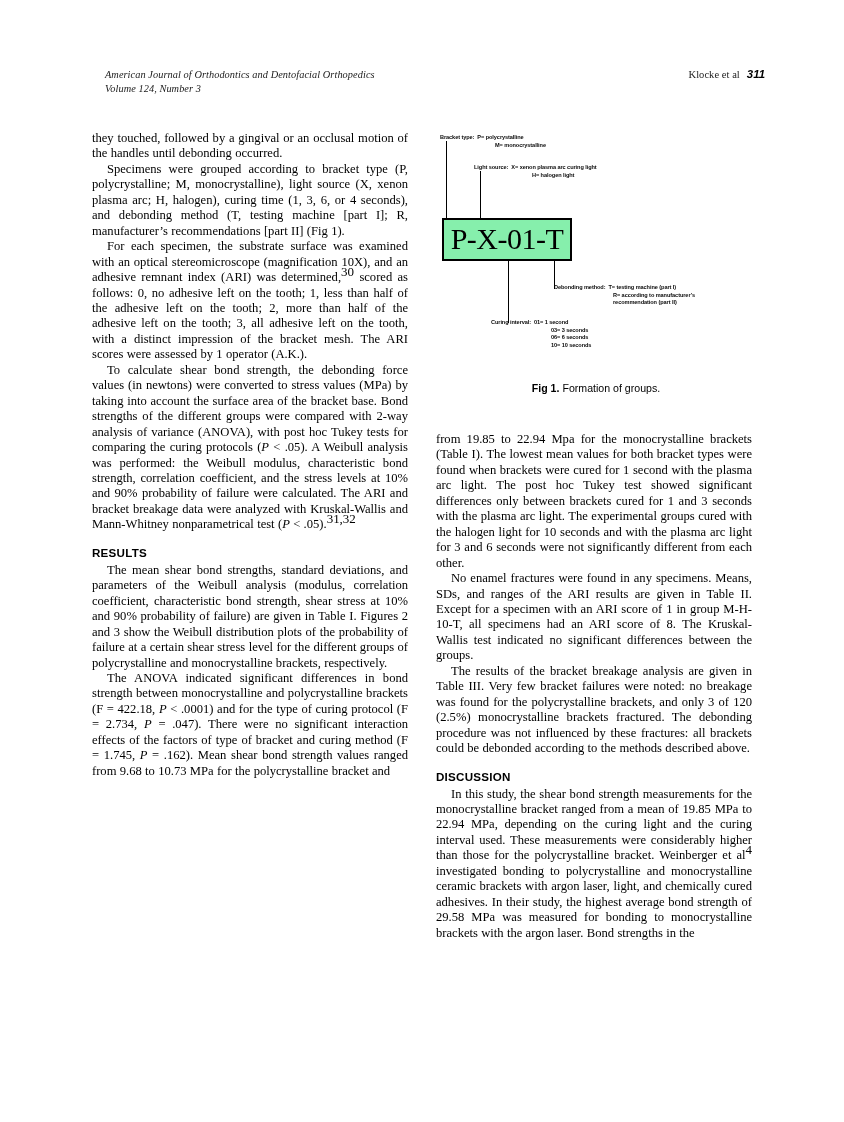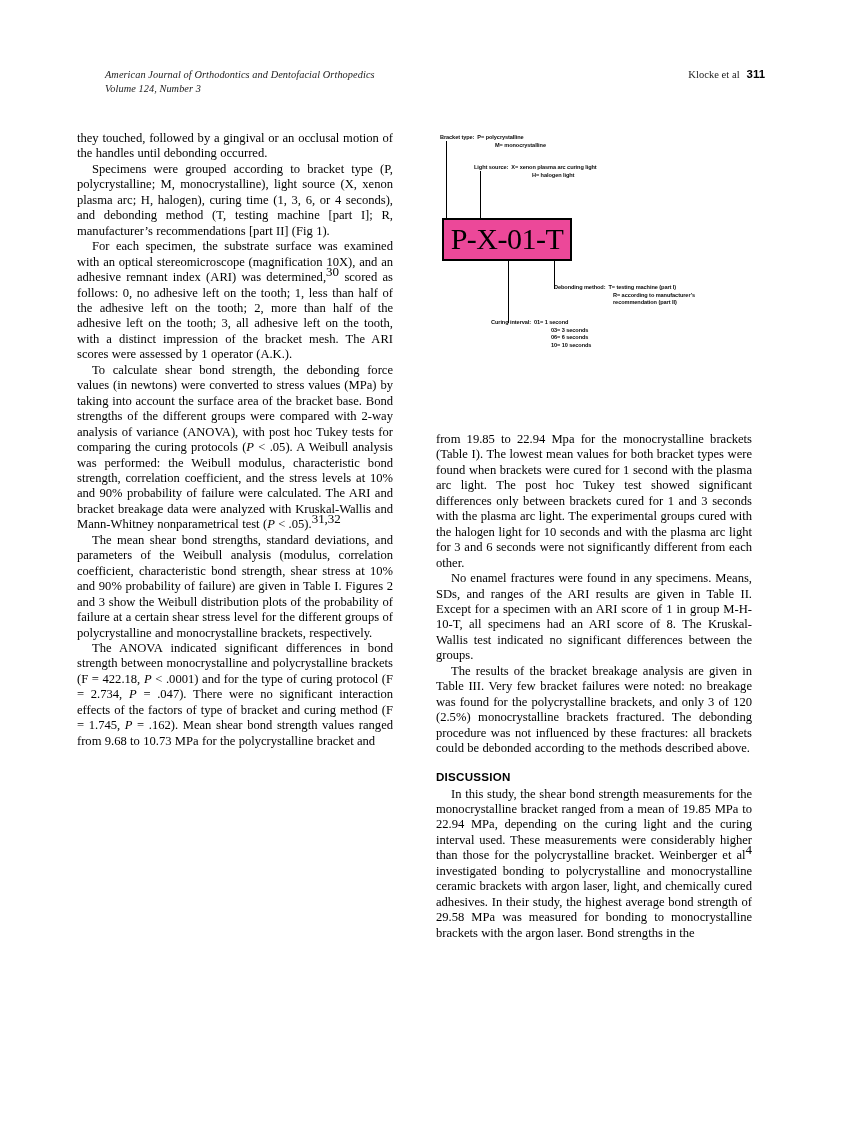--- a/index.html
+++ b/index.html
@@ -54,29 +54,30 @@
   .rh-authors {
     color: #1a1a1a;
     letter-spacing: 0.05px;
   }
   .rh-pageno {
     font-weight: bold;
     font-family: "Liberation Sans", sans-serif;
     font-size: 11.4px;
     margin-left: 7px;
     color: #000;
+    font-style: italic;
   }
 
   
   .col {
     position: absolute;
     top: 131px;
     width: 316px;
   }
-  .col-left  { left: 77px; }
+  .col-left  { left: 92px; }
   .col-right { left: 436px; }
 
   .col p {
     margin: 0;
     font-size: 12.6px;
     line-height: 15.45px;
     text-align: justify;
     text-justify: inter-word;
     -webkit-hyphens: none;
     hyphens: none;
@@ -141,21 +142,21 @@
   .lbl-curing .sub       { margin-left: 60px; }
 
   
   .code-box {
     position: absolute;
     left: 6px;
     top: 87px;
     width: 130px;
     height: 43px;
     border: 2.6px solid #000;
-    background: #ec4899;
+    background: #86efac;
     box-sizing: border-box;
   }
   .code-text {
     position: absolute;
     left: 0; top: 0;
     width: 100%;
     height: 100%;
     display: flex;
     align-items: center;
     justify-content: center;
@@ -206,20 +207,21 @@
 
     <p>they touched, followed by a gingival or an occlusal motion of the handles until debonding occurred.</p>
 
     <p class="indent"><span>Specimens were grouped according to bracket type (P, polycrystalline; M, monocrystalline), light source (X, xenon plasma arc; H, halogen), curing time (1, 3, 6, or 4 seconds), and debonding method (T, testing machine [part I]; R, manufacturer’s recommendations [part II] (Fig 1).</span></p>
 
     <p class="indent"><span>For each specimen, the substrate surface was examined with an optical stereomicroscope (magnification 10X), and an adhesive remnant index (ARI) was determined,</span><sup>30</sup><span> scored as follows: 0, no adhesive left on the tooth; 1, less than half of the adhesive left on the tooth; 2, more than half of the adhesive left on the tooth; 3, all adhesive left on the tooth, with a distinct impression of the bracket mesh. The ARI scores were assessed by 1 operator (A.K.).</span></p>
 
 
     <p class="indent"><span>To calculate shear bond strength, the debonding force values (in newtons) were converted to stress values (MPa) by taking into account the surface area of the bracket base. Bond strengths of the different groups were compared with 2-way analysis of variance (ANOVA), with post hoc Tukey tests for comparing the curing protocols (</span><span class="ital">P</span><span> &lt; .05). A Weibull analysis was performed: the Weibull modulus, characteristic bond strength, correlation coefficient, and the stress levels at 10% and 90% probability of failure were calculated. The ARI and bracket breakage data were analyzed with Kruskal-Wallis and Mann-Whitney nonparametrical test (</span><span class="ital">P</span><span> &lt; .05).</span><sup>31,32</sup></p>
 
+    <h2 class="section">RESULTS</h2>
 
     <p class="indent">The mean shear bond strengths, standard deviations, and parameters of the Weibull analysis (modulus, correlation coefficient, characteristic bond strength, shear stress at 10% and 90% probability of failure) are given in Table I. Figures 2 and 3 show the Weibull distribution plots of the probability of failure at a certain shear stress level for the different groups of polycrystalline and monocrystalline brackets, respectively.</p>
 
     <p class="indent"><span>The ANOVA indicated significant differences in bond strength between monocrystalline and polycrystalline brackets (F = 422.18, </span><span class="ital">P</span><span> &lt; .0001) and for the type of curing protocol (F = 2.734, </span><span class="ital">P</span><span> = .047). There were no significant interaction effects of the factors of type of bracket and curing method (F = 1.745, </span><span class="ital">P</span><span> = .162). Mean shear bond strength values ranged from 9.68 to 10.73 MPa for the polycrystalline bracket and</span></p>
 
   </div>
 
   <div class="figure">
     <div class="fig-canvas">
 
@@ -257,20 +259,23 @@
       <div class="leader v" style="left:72px; top:130px; height:62px;"></div>
 
       <div class="leader v" style="left:118px; top:130px; height:28px;"></div>
 
       <div class="code-box">
         <div class="code-text">P-X-01-T</div>
       </div>
 
     </div>
 
+    <div class="fig-caption">
+      <span class="figno">Fig 1.</span><span>Formation of groups.</span>
+    </div>
   </div>
 
   <div class="col col-right" style="top:432px;">
 
     <p>from 19.85 to 22.94 Mpa for the monocrystalline brackets (Table I). The lowest mean values for both bracket types were found when brackets were cured for 1 second with the plasma arc light. The post hoc Tukey test showed significant differences only between brackets cured for 1 and 3 seconds with the plasma arc light. The experimental groups cured with the halogen light for 10 seconds and with the plasma arc light for 3 and 6 seconds were not significantly different from each other.</p>
 
     <p class="indent">No enamel fractures were found in any specimens. Means, SDs, and ranges of the ARI results are given in Table II. Except for a specimen with an ARI score of 1 in group M-H-10-T, all specimens had an ARI score of 8. The Kruskal-Wallis test indicated no significant differences between the groups.</p>
 
     <p class="indent">The results of the bracket breakage analysis are given in Table III. Very few bracket failures were noted: no breakage was found for the polycrystalline brackets, and only 3 of 120 (2.5%) monocrystalline brackets fractured. The debonding procedure was not influenced by these fractures: all brackets could be debonded according to the methods described above.</p>
 

